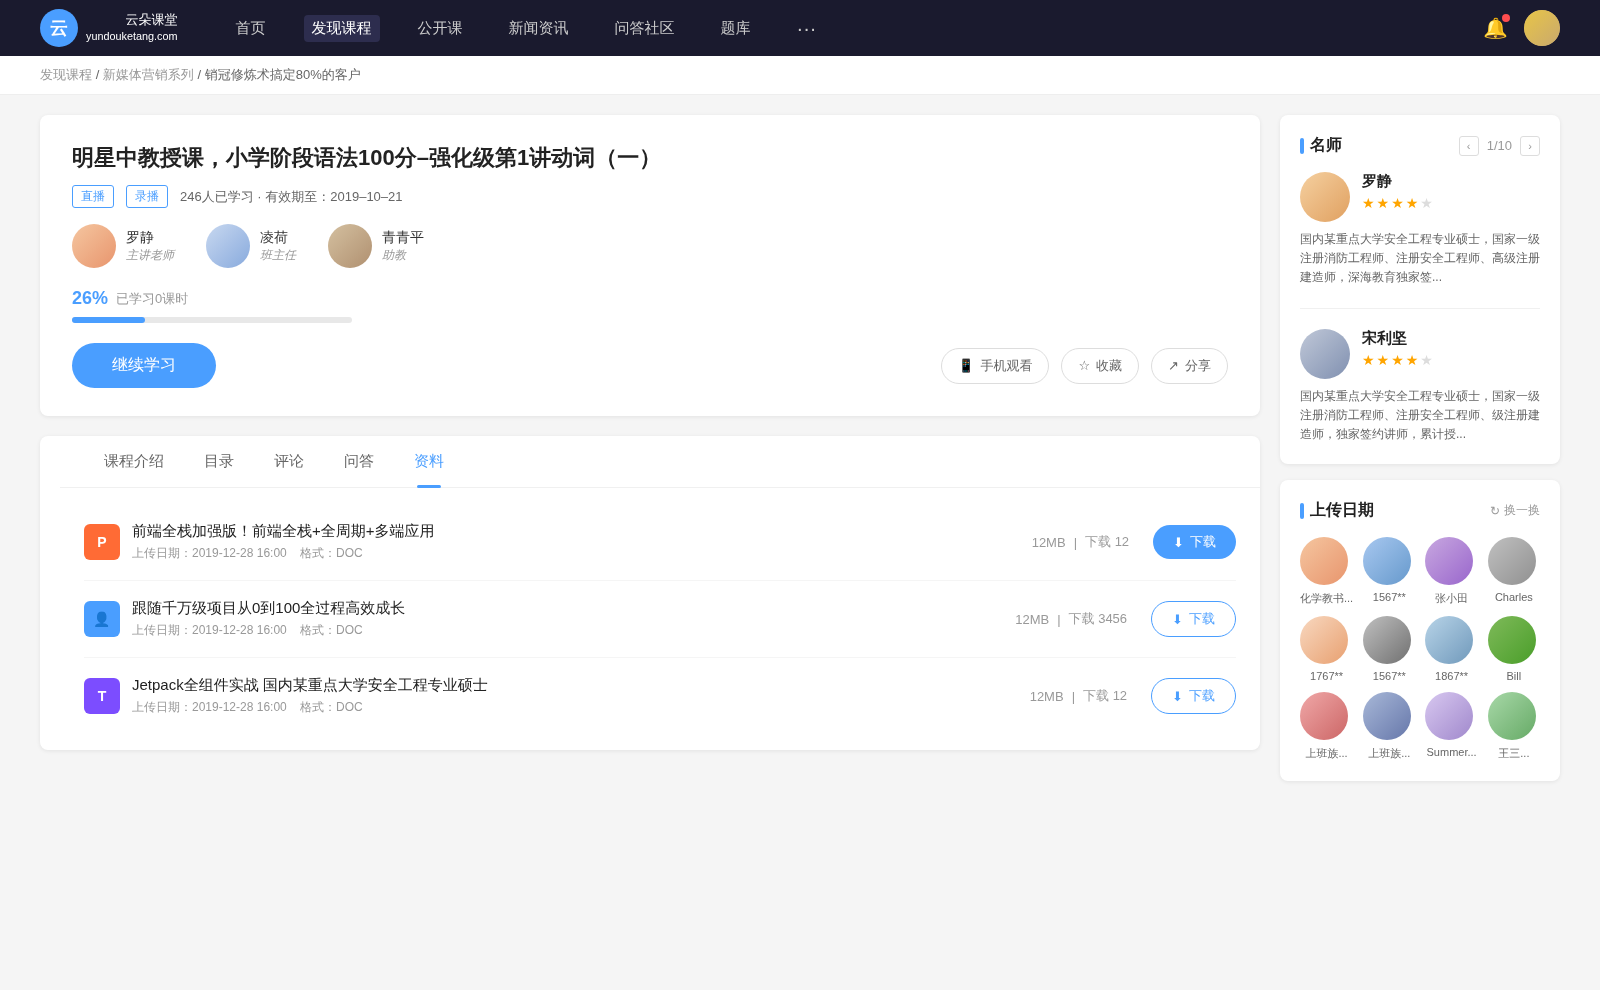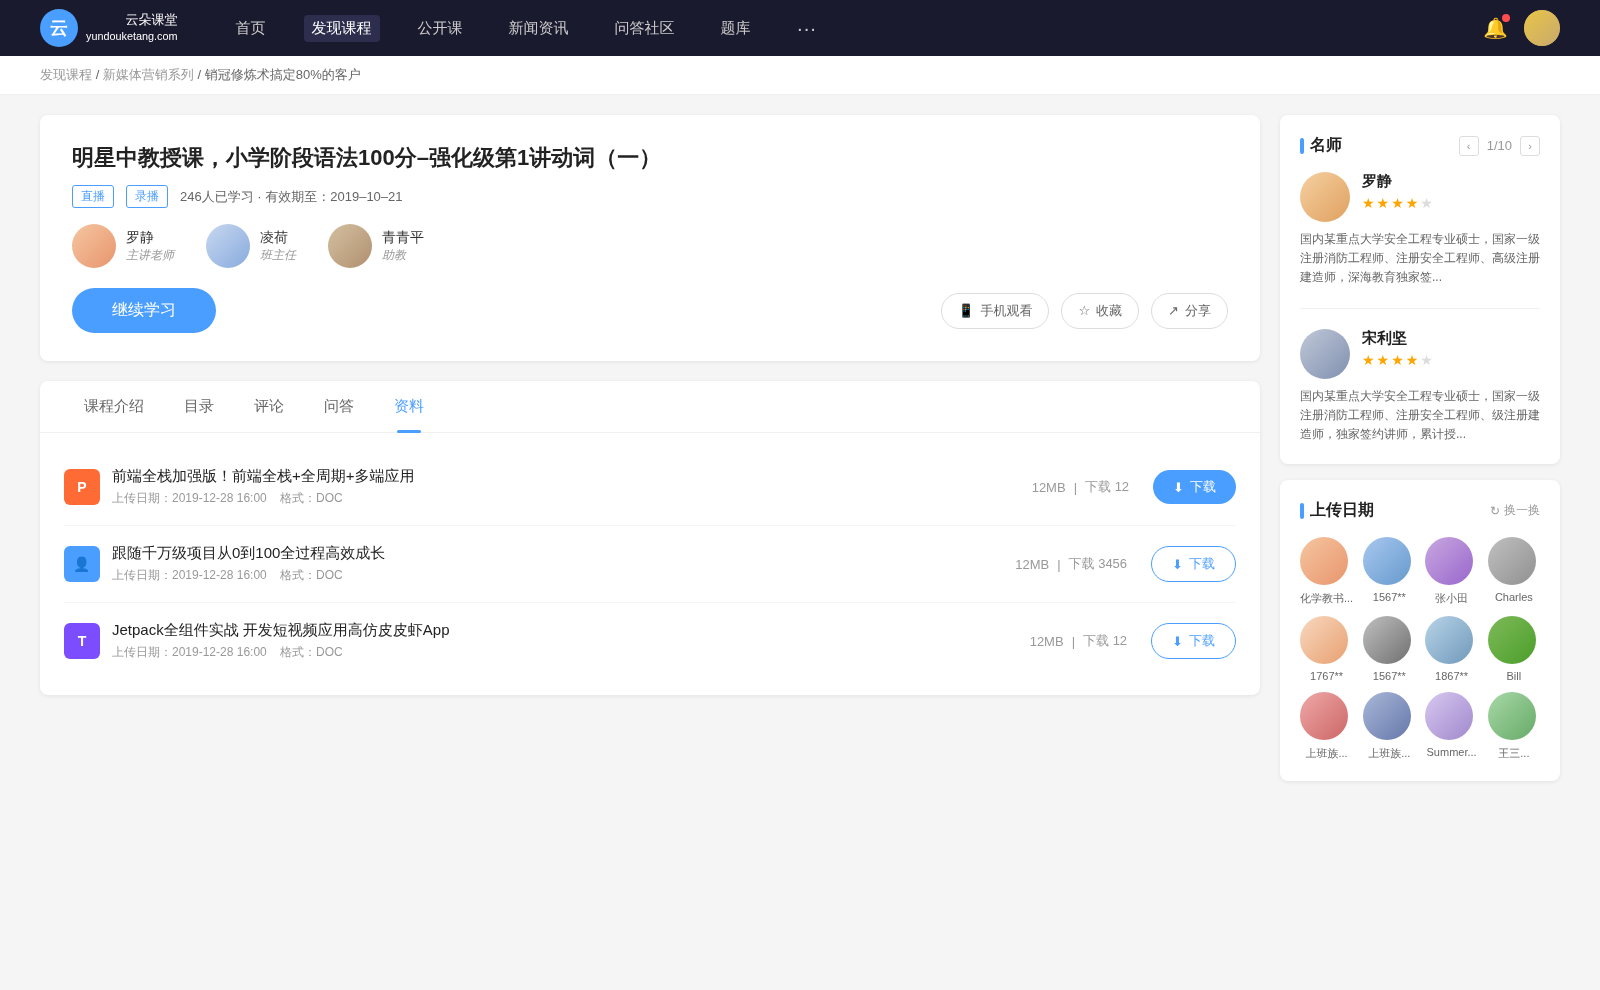--- a/index.html
+++ b/index.html
@@ -49,21 +49,21 @@
     .progress-pct { color: #4a9eff; font-size: 18px; font-weight: bold; }
     .progress-label { color: #999; font-size: 13px; }
     .progress-bar-bg { height: 6px; background: #e8e8e8; border-radius: 3px; width: 280px; }
     .progress-bar-fill { height: 6px; background: #4a9eff; border-radius: 3px; }
     .course-actions { display: flex; align-items: center; gap: 16px; }
     .btn-continue { background: #4a9eff; color: white; border: none; border-radius: 24px; padding: 12px 40px; font-size: 16px; cursor: pointer; font-weight: 500; }
     .action-btns { margin-left: auto; display: flex; gap: 12px; }
     .action-btn { display: flex; align-items: center; gap: 6px; color: #666; font-size: 13px; padding: 8px 16px; border: 1px solid #ddd; border-radius: 20px; cursor: pointer; background: white; }
 
     
-    .tabs-card { background: white; border-radius: 8px; box-shadow: 0 1px 4px rgba(0,0,0,0.08); }
+    .tabs-card { background: white; border-radius: 8px; box-shadow: 0 1px 4px rgba(0,0,0,0.08); padding-left: 20px; }
     .tabs-header { display: flex; padding: 0 24px; border-bottom: 1px solid #f0f0f0; }
     .tab-item { padding: 16px 20px; font-size: 15px; color: #666; cursor: pointer; position: relative; }
     .tab-item.active { color: #4a9eff; }
     .tab-item.active::after { content: ''; position: absolute; bottom: -1px; left: 50%; transform: translateX(-50%); width: 24px; height: 3px; background: #4a9eff; border-radius: 2px; }
     .tab-content { padding: 16px 24px; }
 
     
     .resource-item { display: flex; align-items: center; padding: 18px 0; border-bottom: 1px solid #f5f5f5; }
     .resource-item:last-child { border-bottom: none; }
     .resource-icon { width: 36px; height: 36px; border-radius: 6px; display: flex; align-items: center; justify-content: center; color: white; font-size: 14px; font-weight: bold; margin-right: 12px; flex-shrink: 0; }
@@ -178,20 +178,29 @@
         </div>
         <div class="instructor">
           <div class="instructor-avatar" style="background: linear-gradient(135deg, #d4c0a0, #b09070);"></div>
           <div class="instructor-info">
             <span class="instructor-name">青青平</span>
             <span class="instructor-role">助教</span>
           </div>
         </div>
       </div>
 
+      <div class="progress-section">
+        <div class="progress-header">
+          <span class="progress-pct">26%</span>
+          <span class="progress-label">已学习0课时</span>
+        </div>
+        <div class="progress-bar-bg">
+          <div class="progress-bar-fill" style="width: 26%;"></div>
+        </div>
+      </div>
 
       <div class="course-actions">
         <button class="btn-continue">继续学习</button>
         <div class="action-btns">
           <button class="action-btn">
             <span>📱</span>
             <span>手机观看</span>
           </button>
           <button class="action-btn">
             <span>☆</span>
@@ -253,21 +262,21 @@
           </div>
           <button class="btn-download">
             <span>⬇</span>
             <span>下载</span>
           </button>
         </div>
 
         <div class="resource-item">
           <div class="resource-icon icon-t">T</div>
           <div class="resource-info">
-            <div class="resource-title">Jetpack全组件实战 开发短视频应用高仿皮皮虾App</div>
+            <div class="resource-title">Jetpack全组件实战 国内某重点大学安全工程专业硕士</div>
             <div class="resource-sub">
               <span>上传日期：2019-12-28  16:00</span>
               &nbsp;&nbsp;
               <span>格式：DOC</span>
             </div>
           </div>
           <div class="resource-stats">
             <span>12MB</span>
             <span class="separator">|</span>
             <span>下载 12</span>

